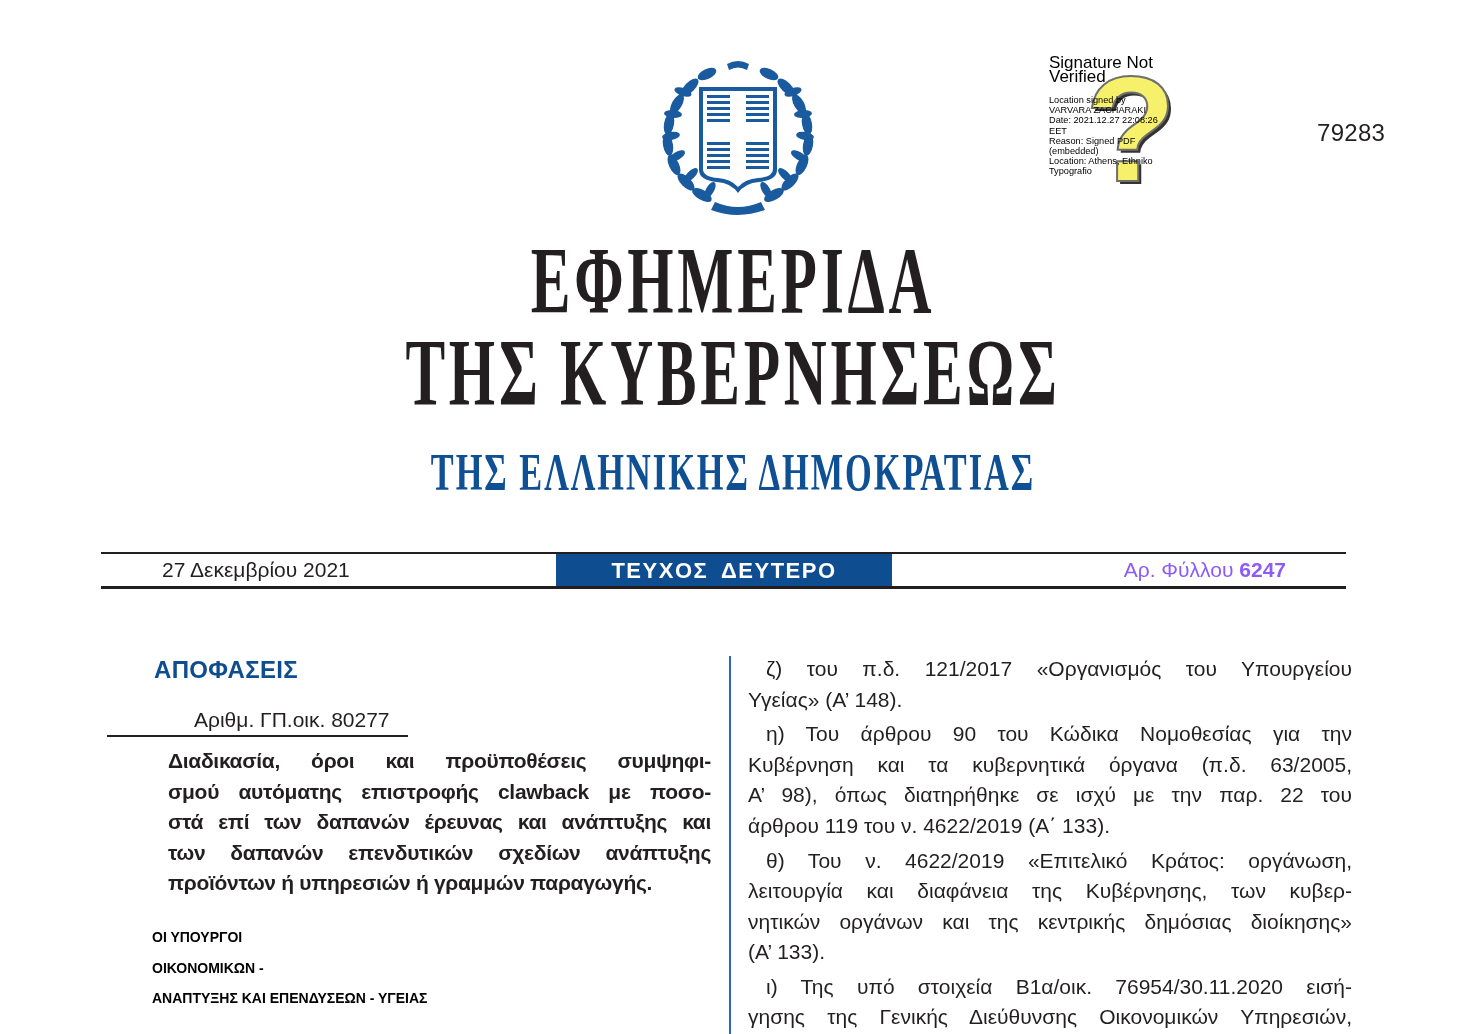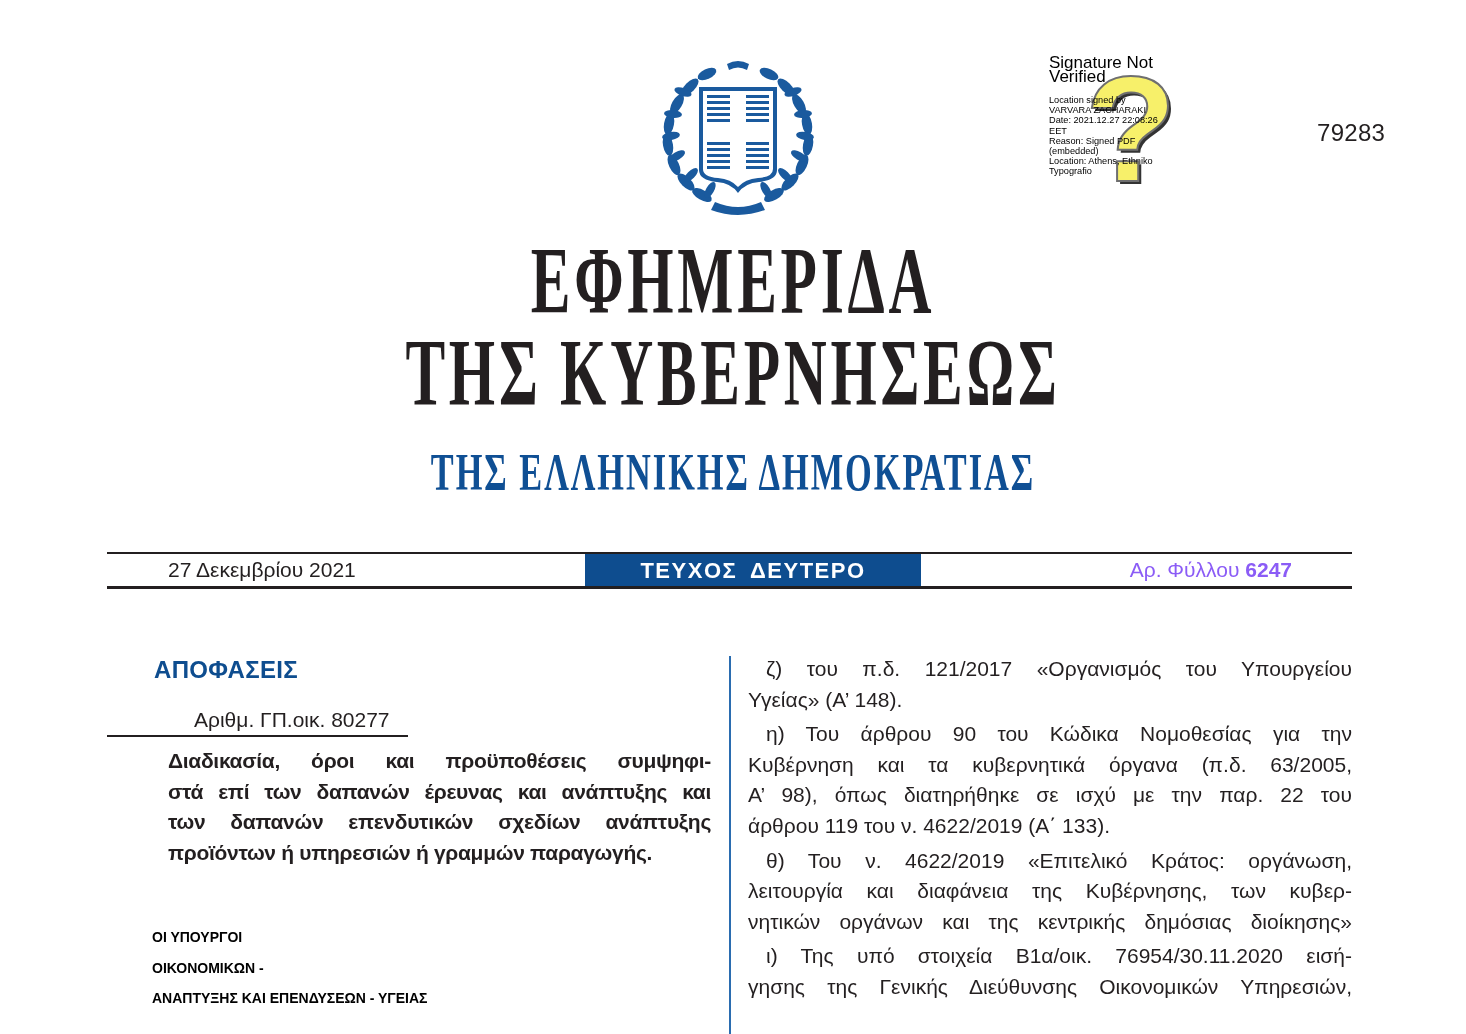--- a/index.html
+++ b/index.html
@@ -29,28 +29,28 @@
     }
     .masthead-line1 { top: 233px; font-size: 96px; line-height: 96px; transform: scaleX(0.62); letter-spacing: 6px; }
     .masthead-line2 { top: 325px; font-size: 96px; line-height: 96px; transform: scaleX(0.62); letter-spacing: 6px; }
     .masthead-sub {
       position: absolute; left: 0; width: 1466px; top: 447px; text-align: center;
       font-family: "Liberation Serif", "DejaVu Serif", serif; font-weight: bold;
       font-size: 52px; line-height: 52px; color: #0f4f94;
       transform: scaleX(0.66); transform-origin: center top; letter-spacing: 3px;
     }
 
-    .issue-bar { position: absolute; left: 107px; top: 552px; width: 1245px; height: 48px; }
+    .issue-bar { position: absolute; left: 101px; top: 552px; width: 1245px; height: 48px; }
     .issue-bar .rule-top { position: absolute; left: 0; top: 0; width: 100%; height: 1.5px; background: #231f20; }
     .issue-bar .rule-bottom { position: absolute; left: 0; top: 34px; width: 100%; height: 2.5px; background: #231f20; }
     .issue-date { position: absolute; left: 61px; top: 6px; font-size: 21px; color: #231f20; }
     .issue-banner {
       position: absolute; left: 455px; top: 1.5px; width: 336px; height: 32.5px;
       background: #0e4d8f; color: #ffffff; font-weight: bold; font-size: 22px;
-      text-align: center; line-height: 33px; letter-spacing: 1.5px; word-spacing: 6px; margin-left: 23px;
+      text-align: center; line-height: 33px; letter-spacing: 1.5px; word-spacing: 6px;
     }
     .issue-sheet { position: absolute; right: 60px; top: 6px; font-size: 21px; color: #8b5cf6; }
     .issue-sheet b { font-weight: bold; }
 
     .col-left { position: absolute; left: 107px; top: 650px; width: 604px; }
     .section-heading { position: absolute; left: 47px; top: 6px; font-size: 24px; font-weight: bold; color: #0e4d8f; letter-spacing: 0.3px; }
     .decision-number { position: absolute; left: 61px; top: 58px; font-size: 21px; color: #231f20; margin-left: 26px; }
     .decision-underline { position: absolute; left: 0; top: 85px; width: 301px; height: 1.5px; background: #231f20; }
     .decision-title {
       position: absolute; left: 61px; top: 96px; width: 543px;
@@ -173,20 +173,21 @@
   </div>
   <div class="rule-bottom"></div>
 </div>
 
 <div class="col-left">
   <div class="section-heading">ΑΠΟΦΑΣΕΙΣ</div>
   <div class="decision-number">Αριθμ. ΓΠ.οικ. 80277</div>
   <div class="decision-underline"></div>
   <div class="decision-title">
     <div>Διαδικασία, όροι και προϋποθέσεις συμψηφι-</div>
+    <div>σμού αυτόματης επιστροφής clawback με ποσο-</div>
     <div>στά επί των δαπανών έρευνας και ανάπτυξης και</div>
     <div>των δαπανών επενδυτικών σχεδίων ανάπτυξης</div>
     <div class="last">προϊόντων ή υπηρεσιών ή γραμμών παραγωγής.</div>
   </div>
   <div class="ministers">
     <div>ΟΙ ΥΠΟΥΡΓΟΙ</div>
     <div>ΟΙΚΟΝΟΜΙΚΩΝ -</div>
     <div>ΑΝΑΠΤΥΞΗΣ ΚΑΙ ΕΠΕΝΔΥΣΕΩΝ - ΥΓΕΙΑΣ</div>
   </div>
 </div>
@@ -201,18 +202,19 @@
   <p>
     <span class="line indent">η) Του άρθρου 90 του Κώδικα Νομοθεσίας για την</span>
     <span class="line">Κυβέρνηση και τα κυβερνητικά όργανα (π.δ. 63/2005,</span>
     <span class="line">Α’  98), όπως διατηρήθηκε σε ισχύ με την παρ. 22 του</span>
     <span class="line last">άρθρου 119 του ν. 4622/2019 (Α΄ 133).</span>
   </p>
   <p>
     <span class="line indent">θ) Του ν. 4622/2019 «Επιτελικό Κράτος: οργάνωση,</span>
     <span class="line">λειτουργία και διαφάνεια της Κυβέρνησης, των κυβερ-</span>
     <span class="line">νητικών οργάνων και της κεντρικής δημόσιας διοίκησης»</span>
+    <span class="line last">(Α’ 133).</span>
   </p>
   <p>
     <span class="line indent">ι) Της υπό στοιχεία Β1α/οικ. 76954/30.11.2020 εισή-</span>
     <span class="line">γησης της Γενικής Διεύθυνσης Οικονομικών Υπηρεσιών,</span>
   </p>
 </div>
 
 </body></html>

